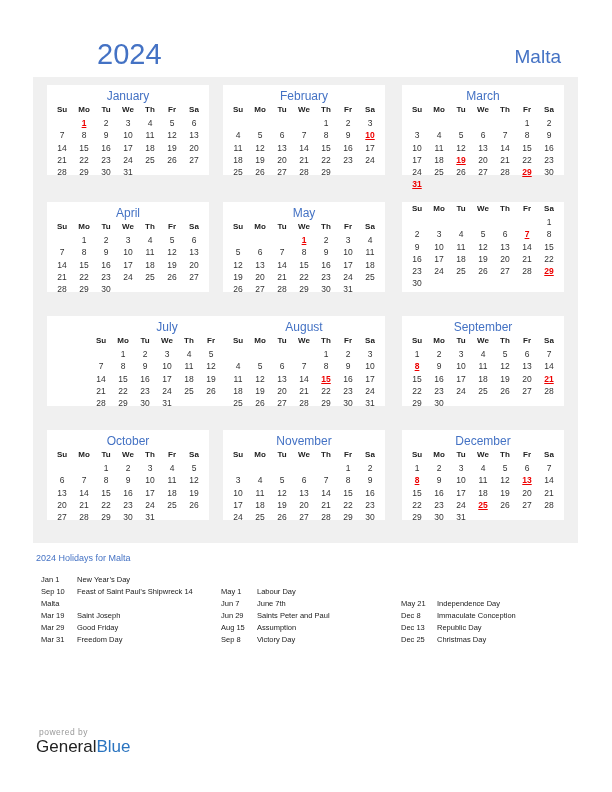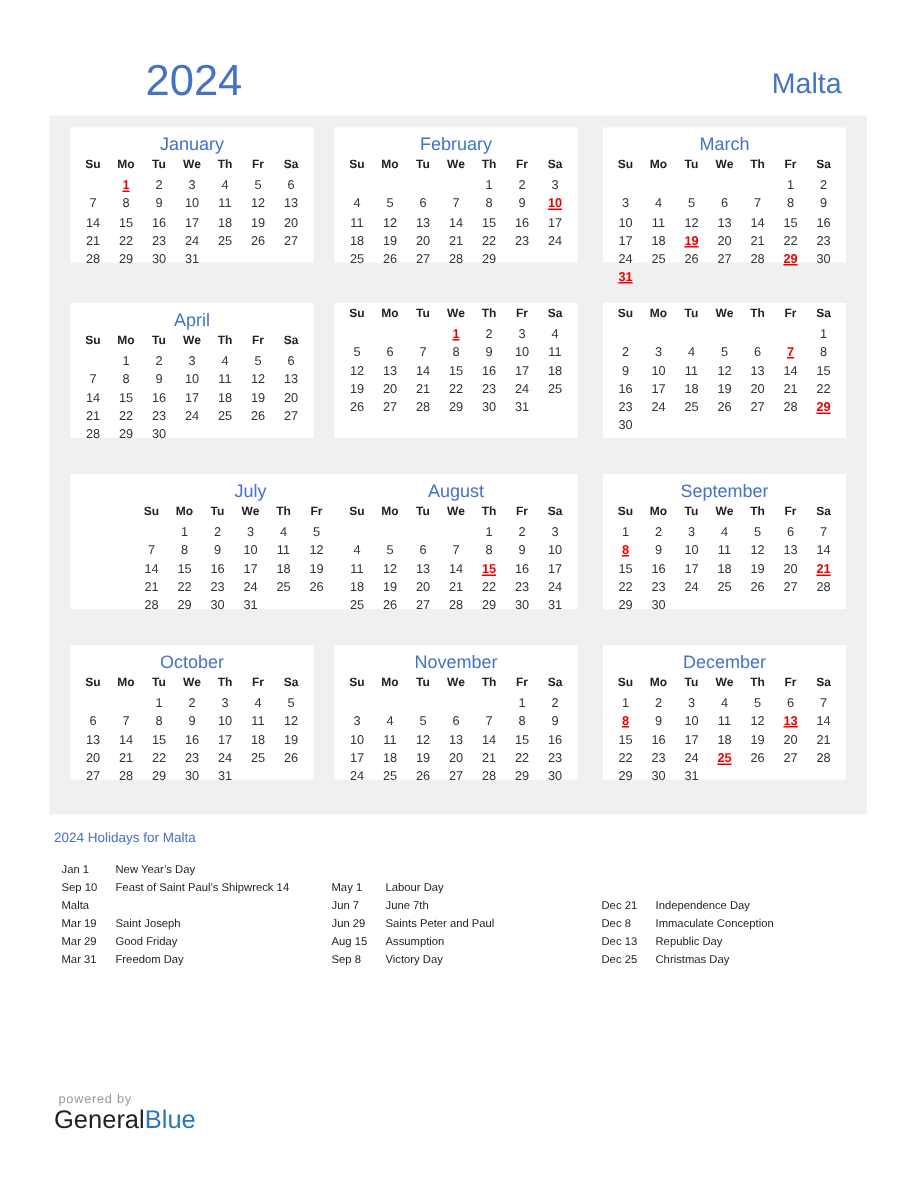--- a/index.html
+++ b/index.html
@@ -203,20 +203,21 @@
         <div class="day">24</div>
         <div class="day">25</div>
         <div class="day">26</div>
         <div class="day">27</div>
         <div class="day">28</div>
         <div class="day">29</div>
         <div class="day">30</div>
       </div>
     </div>
     <div class="month" style="left: 223px; top: 202px;">
+      <div class="mtitle">May</div>
       <div class="grid">
         <div class="dow">Su</div>
         <div class="dow">Mo</div>
         <div class="dow">Tu</div>
         <div class="dow">We</div>
         <div class="dow">Th</div>
         <div class="dow">Fr</div>
         <div class="dow">Sa</div>
         <div class="day"></div>
         <div class="day"></div>
@@ -582,21 +583,21 @@
       <div class="hrow"><span class="hdate">Mar 31</span><span>Freedom Day</span></div>
     </div>
     <div class="hcol" style="left: 221px; top: 586px;">
       <div class="hrow"><span class="hdate">May 1</span><span>Labour Day</span></div>
       <div class="hrow"><span class="hdate">Jun 7</span><span>June 7th</span></div>
       <div class="hrow"><span class="hdate">Jun 29</span><span>Saints Peter and Paul</span></div>
       <div class="hrow"><span class="hdate">Aug 15</span><span>Assumption</span></div>
       <div class="hrow"><span class="hdate">Sep 8</span><span>Victory Day</span></div>
     </div>
     <div class="hcol" style="left: 401px; top: 598px;">
-      <div class="hrow"><span class="hdate">Dec 21</span><span>Independence Day</span></div>
+      <div class="hrow"><span class="hdate">May 21</span><span>Independence Day</span></div>
       <div class="hrow"><span class="hdate">Dec 8</span><span>Immaculate Conception</span></div>
       <div class="hrow"><span class="hdate">Dec 13</span><span>Republic Day</span></div>
       <div class="hrow"><span class="hdate">Dec 25</span><span>Christmas Day</span></div>
     </div>
   </div>
 
 <div class="powered">powered by</div>
 <div class="brand"><span>General</span><span class="blue">Blue</span></div>
 
 </body></html>

